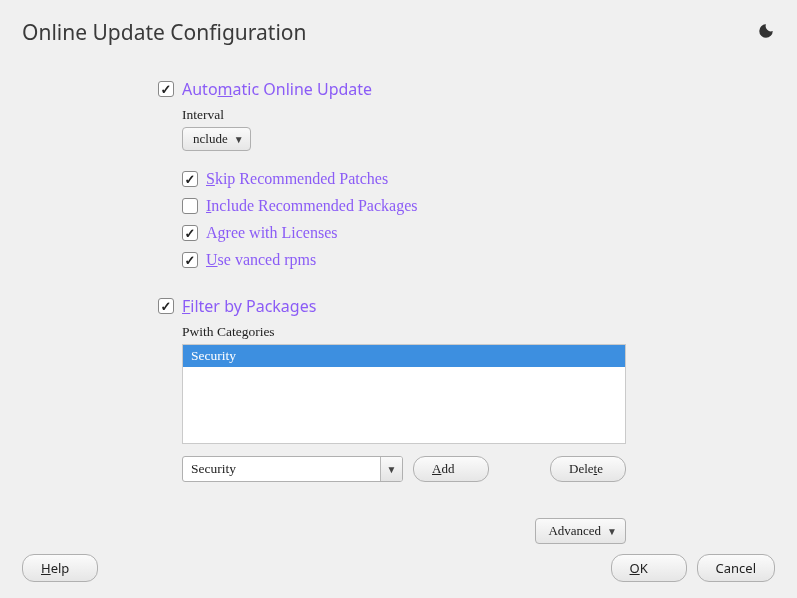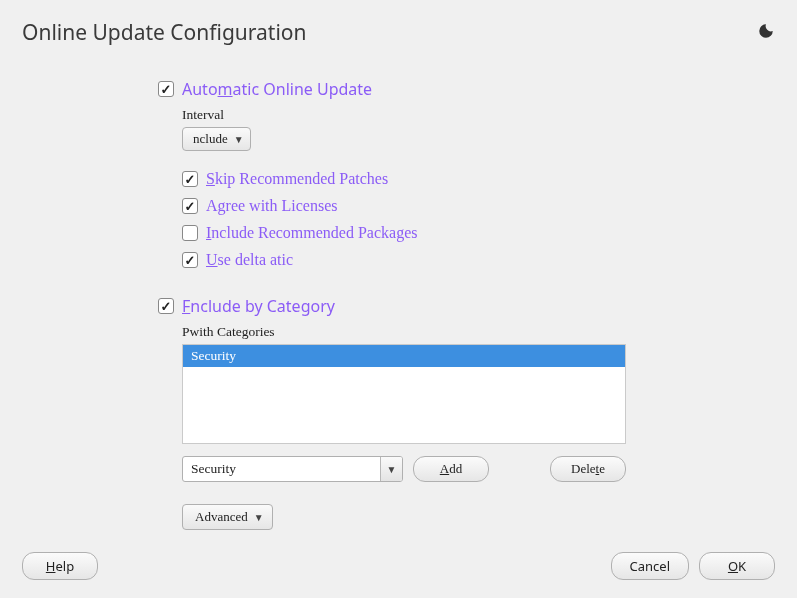--- a/index.html
+++ b/index.html
@@ -155,31 +155,30 @@
       color: #444;
     }
     .btn {
       border: 1px solid #b0b0b0;
       border-radius: 12px;
       background: linear-gradient(#fbfbfb, #e6e6e6);
       padding: 4px 18px;
       font-size: 13px;
       cursor: pointer;
       min-width: 76px;
-      text-align: center;
       color: #222;
     }
     .btn .u {
       text-decoration: underline;
     }
     .advanced-row {
       display: flex;
-      justify-content: flex-start;
+      justify-content: flex-end;
       width: 444px;
-      margin-top: 22px;
+      margin-top: 36px;
     }
     .advanced-row .combo {
       padding: 4px 8px 4px 12px;
       min-width: 86px;
     }
     .footer {
       display: flex;
       justify-content: space-between;
       align-items: center;
       padding-top: 10px;
@@ -227,45 +226,45 @@
     <div class="section-gap"></div>
 
     <div class="sub-indent">
       <div class="row">
         <div class="checkbox checked"></div>
         <span class="label">
           <span class="u">S</span><span>kip Recommended Patches</span>
         </span>
       </div>
       <div class="row">
+        <div class="checkbox"></div>
+        <span class="label">
+          <span class="u">I</span><span>nclude Recommended Packages</span>
+        </span>
+      </div>
+      <div class="row">
         <div class="checkbox checked"></div>
         <span class="label">
           <span>A</span><span class="u">g</span><span>ree with Licenses</span>
         </span>
       </div>
       <div class="row">
-        <div class="checkbox"></div>
-        <span class="label">
-          <span class="u">I</span><span>nclude Recommended Packages</span>
-        </span>
-      </div>
-      <div class="row">
         <div class="checkbox checked"></div>
         <span class="label">
-          <span class="u">U</span><span>se delta atic</span>
+          <span class="u">U</span><span>se vanced rpms</span>
         </span>
       </div>
     </div>
 
     <div class="section-gap"></div>
 
     <div class="row">
       <div class="checkbox checked"></div>
       <span class="label">
-        <span class="u">F</span><span>nclude by Category</span>
+        <span class="u">F</span><span>ilter by Packages</span>
       </span>
     </div>
     <div class="sub-indent">
       <div class="sub-label">
         <span class="u">P</span><span>with Categories</span>
       </div>
       <div class="listbox">
         <div class="listbox-item selected">Security</div>
       </div>
 
@@ -293,19 +292,19 @@
       </div>
     </div>
 
   </div>
 
   <div class="footer">
     <div class="btn">
       <span class="u">H</span><span>elp</span>
     </div>
     <div class="footer-right">
-      <div class="btn">Cancel</div>
       <div class="btn">
         <span class="u">O</span><span>K</span>
       </div>
+      <div class="btn">Cancel</div>
     </div>
   </div>
 </div>
 
 </body></html>

